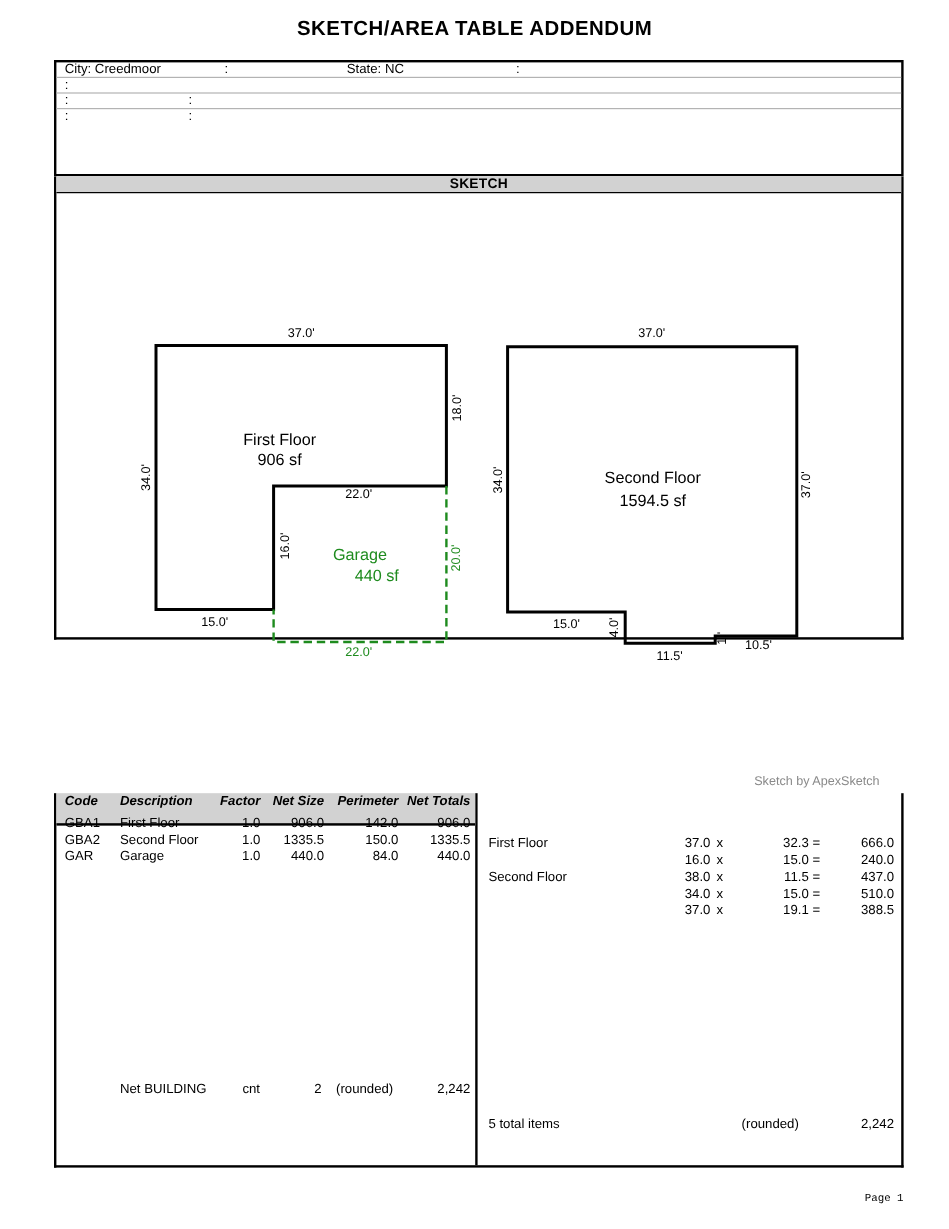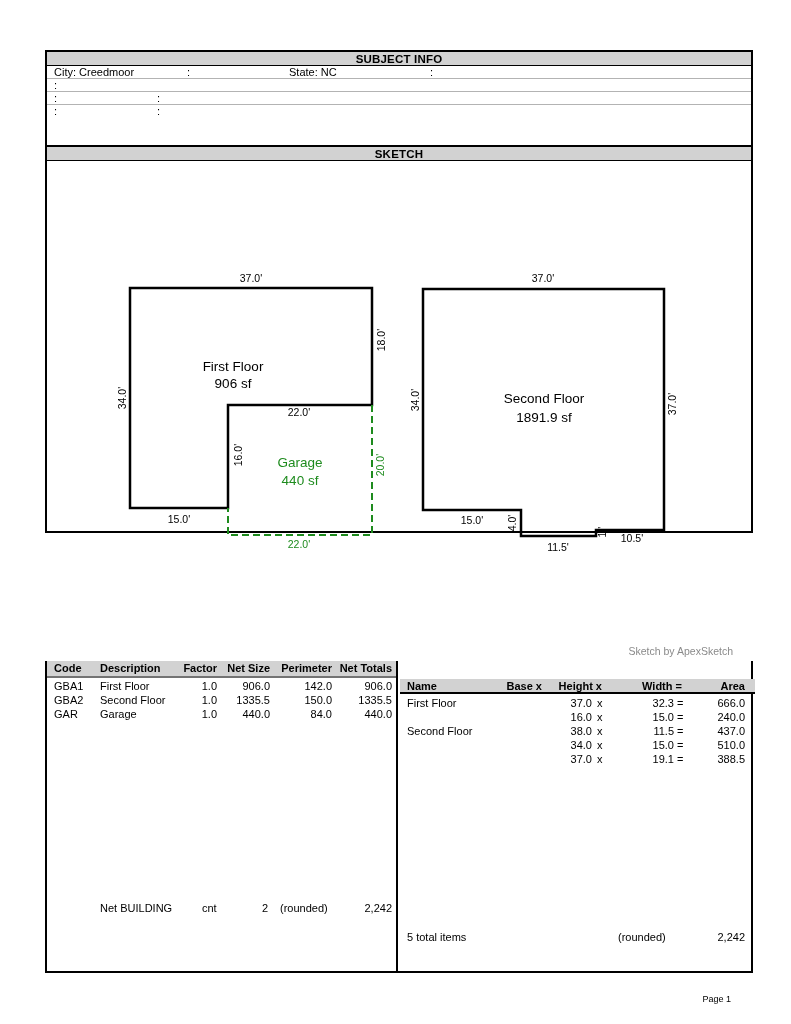--- a/index.html
+++ b/index.html
@@ -27,44 +27,44 @@
   .dim { position:absolute; font-size:10.5px; white-space:nowrap; transform:translate(-50%,-50%); }
   .dim.v { transform:translate(-50%,-50%) rotate(-90deg); }
   .dim.green, .flabel.green { color:#1e8b1e; }
   .flabel { position:absolute; font-size:13.5px; white-space:nowrap; transform:translate(-50%,-50%); }
   .credit { position:absolute; right:18px; top:498px; font-size:10.5px; color:#8a8a8a; }
 
   
   .tables { top:661px; height:312px; border-top:none; font-size:11px; }
   .pane-left  { position:absolute; left:0; top:0; width:351px; height:100%; border-right:2px solid #000; }
   .pane-right { position:absolute; left:353px; top:0; width:355px; height:100%; }
-  .thead { position:absolute; left:0; top:0; width:100%; height:17px; background:#d2d2d2;
-           border-bottom:2px solid #737373; font-weight:bold; }
+  .thead { position:absolute; left:0; top:0; width:100%; height:27px; background:#d2d2d2;
+           border-bottom:2px solid #000000; font-weight:bold;font-style:italic; }
   .thead span, .trow span { position:absolute; line-height:15px; white-space:nowrap; }
   .trow { position:absolute; left:0; width:100%; height:14px; }
   .trow span { line-height:14px; }
   .bd-title { position:absolute; left:0; top:0; width:100%; height:18px; background:#d2d2d2;
               border-bottom:1px solid #000; text-align:center; font-weight:bold; font-size:11.5px;
               line-height:17px; letter-spacing:.2px; }
   .bd-head { position:absolute; left:0; top:18px; width:100%; height:15px; background:#d2d2d2;
              border-bottom:2px solid #000; font-weight:bold; }
   .bd-head span { position:absolute; line-height:14px; white-space:nowrap; }
 
   
   .footer-center { position:absolute; left:0; top:994px; width:100%; text-align:center; font-size:9px; }
-  .footer-right  { position:absolute; right:60px; top:994px; font-size:9px; }
+  .footer-right  { position:absolute; right:38px; top:994px; font-size:9px;font-family:Liberation Mono, monospace; }
 </style>
 </head>
 <body>
 
 <div class="page">
 
+  <div class="doc-title">SKETCH/AREA TABLE ADDENDUM</div>
 
   <div class="box subject">
-    <div class="bar">SUBJECT INFO</div>
     <div class="si-row">
       <span style="left:7px">City: Creedmoor</span>
       <span style="left:140px">:</span>
       <span style="left:242px">State: NC</span>
       <span style="left:383px">:</span>
     </div>
     <div class="si-row">
       <span style="left:7px">:</span>
     </div>
     <div class="si-row">
@@ -89,29 +89,29 @@
     <span class="dim" style="left:204px; top:131px">37.0'</span>
     <span class="dim v" style="left:334px; top:193px">18.0'</span>
     <span class="dim v" style="left:75px;  top:251px">34.0'</span>
     <span class="flabel" style="left:186px; top:219px">First Floor</span>
     <span class="flabel" style="left:186px; top:236px">906 sf</span>
     <span class="dim" style="left:252px; top:265px">22.0'</span>
     <span class="dim v" style="left:191px; top:308px">16.0'</span>
     <span class="dim" style="left:132px; top:372px">15.0'</span>
 
     <span class="flabel green" style="left:253px; top:315px">Garage</span>
-    <span class="flabel green" style="left:253px; top:333px">440 sf</span>
+    <span class="flabel green" style="left:267px; top:333px">440 sf</span>
     <span class="dim v green" style="left:333px; top:318px">20.0'</span>
     <span class="dim green" style="left:252px; top:397px">22.0'</span>
 
     <span class="dim" style="left:496px; top:131px">37.0'</span>
     <span class="dim v" style="left:368px; top:253px">34.0'</span>
     <span class="dim v" style="left:625px; top:257px">37.0'</span>
     <span class="flabel" style="left:497px; top:251px">Second Floor</span>
-    <span class="flabel" style="left:497px; top:270px">1891.9 sf</span>
+    <span class="flabel" style="left:497px; top:270px">1594.5 sf</span>
     <span class="dim" style="left:425px; top:373px">15.0'</span>
     <span class="dim v" style="left:465px; top:376px">4.0'</span>
     <span class="dim" style="left:511px; top:400px">11.5'</span>
     <span class="dim v" style="left:555px; top:385px">1.'</span>
     <span class="dim" style="left:585px; top:391px">10.5'</span>
 
     <span class="credit">Sketch by ApexSketch</span>
   </div>
 
   <div class="box tables no-top">
@@ -152,27 +152,20 @@
       <div class="trow" style="top:240px">
         <span style="left:53px">Net BUILDING</span>
         <span style="left:155px">cnt</span>
         <span style="right:128px">2</span>
         <span style="left:233px">(rounded)</span>
         <span style="right:4px">2,242</span>
       </div>
     </div>
 
     <div class="pane-right">
-      <div class="bd-head">
-        <span style="left:7px">Name</span>
-        <span style="right:213px">Base x</span>
-        <span style="right:153px">Height x</span>
-        <span style="right:73px">Width =</span>
-        <span style="right:10px">Area</span>
-      </div>
       <div class="trow" style="top:35px">
         <span style="left:7px">First Floor</span>
         <span style="right:163px">37.0</span>
         <span style="left:197px">x</span>
         <span style="right:81px">32.3</span>
         <span style="left:277px">=</span>
         <span style="right:10px">666.0</span>
       </div>
       <div class="trow" style="top:49px">
         <span style="left:7px"></span>

